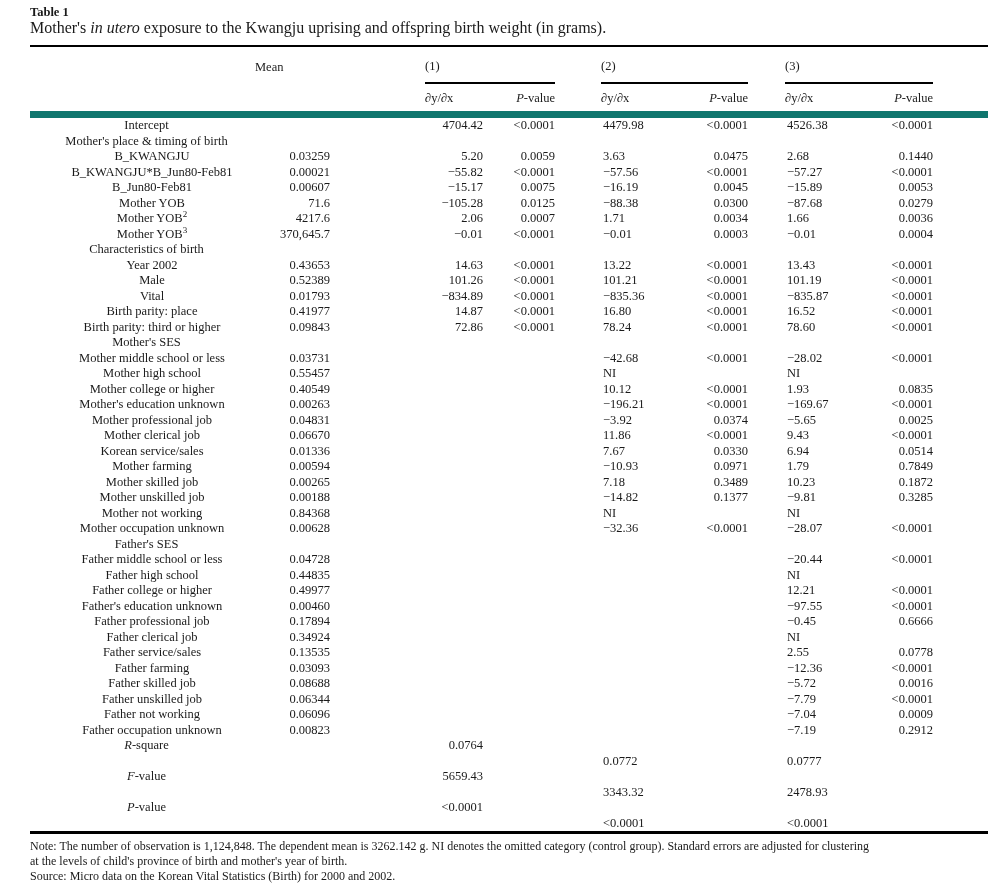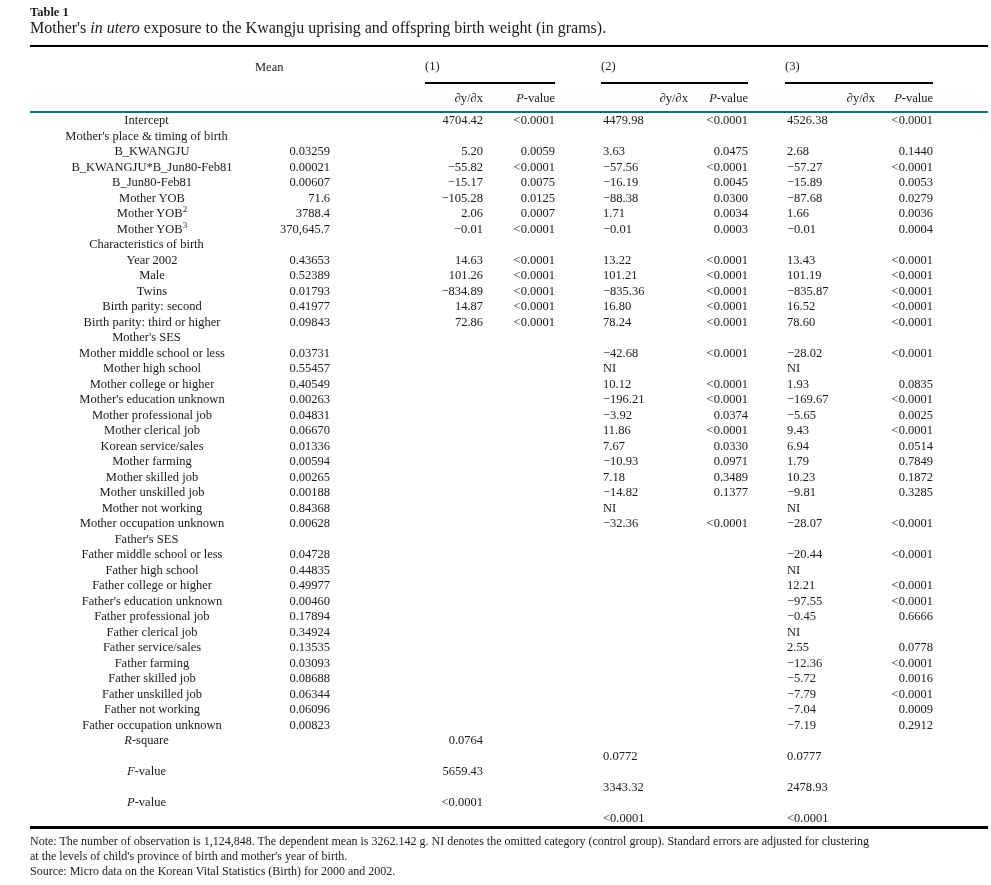--- a/index.html
+++ b/index.html
@@ -14,21 +14,21 @@
   .capline i{font-style:italic;}
   table.stat{
     border-collapse:collapse;table-layout:fixed;width:958px;
     border-top:2px solid #000;border-bottom:3px solid #000;
     font-size:12.5px;
   }
   table.stat td{overflow:hidden;white-space:nowrap;}
   thead td{vertical-align:bottom;}
   tr.ghead td{height:27px;padding:0 0 8px 0;}
   td.grp{border-bottom:2px solid #000;text-align:left;}
-  tr.shead td{height:22px;padding:0 0 5px 0;border-bottom:2px solid #0f766e;text-align:right;}
+  tr.shead td{height:22px;padding:0 0 5px 0;border-bottom:7px solid #0f766e;}
   .sh-dydx{text-align:left;}
   .sh-p{text-align:right;}
   .hdr-mean{}
   tbody td{height:15.5px;line-height:15.5px;padding:0;}
   .lbl{text-align:center;}
   .ind0{padding-left:8px !important;}
   .ind1{padding-left:19px !important;}
   .num.r{text-align:right;}
   .num.l{text-align:left;padding-left:2px !important;}
   sup{font-size:9px;line-height:0;vertical-align:super;}
@@ -165,21 +165,21 @@
           <td class="gap"></td>
           <td class="num l">−88.38</td>
           <td class="num r">0.0300</td>
           <td class="gap"></td>
           <td class="num l">−87.68</td>
           <td class="num r">0.0279</td>
           <td class="gap"></td>
         </tr>
         <tr>
           <td class="lbl ind1">Mother YOB<sup>2</sup></td>
-          <td class="num r">3788.4</td>
+          <td class="num r">4217.6</td>
           <td class="gap"></td>
           <td class="num r">2.06</td>
           <td class="num r">0.0007</td>
           <td class="gap"></td>
           <td class="num l">1.71</td>
           <td class="num r">0.0034</td>
           <td class="gap"></td>
           <td class="num l">1.66</td>
           <td class="num r">0.0036</td>
           <td class="gap"></td>
@@ -234,35 +234,35 @@
           <td class="num r">&lt;0.0001</td>
           <td class="gap"></td>
           <td class="num l">101.21</td>
           <td class="num r">&lt;0.0001</td>
           <td class="gap"></td>
           <td class="num l">101.19</td>
           <td class="num r">&lt;0.0001</td>
           <td class="gap"></td>
         </tr>
         <tr>
-          <td class="lbl ind1">Twins</td>
+          <td class="lbl ind1">Vital</td>
           <td class="num r">0.01793</td>
           <td class="gap"></td>
           <td class="num r">−834.89</td>
           <td class="num r">&lt;0.0001</td>
           <td class="gap"></td>
           <td class="num l">−835.36</td>
           <td class="num r">&lt;0.0001</td>
           <td class="gap"></td>
           <td class="num l">−835.87</td>
           <td class="num r">&lt;0.0001</td>
           <td class="gap"></td>
         </tr>
         <tr>
-          <td class="lbl ind1">Birth parity: second</td>
+          <td class="lbl ind1">Birth parity: place</td>
           <td class="num r">0.41977</td>
           <td class="gap"></td>
           <td class="num r">14.87</td>
           <td class="num r">&lt;0.0001</td>
           <td class="gap"></td>
           <td class="num l">16.80</td>
           <td class="num r">&lt;0.0001</td>
           <td class="gap"></td>
           <td class="num l">16.52</td>
           <td class="num r">&lt;0.0001</td>

